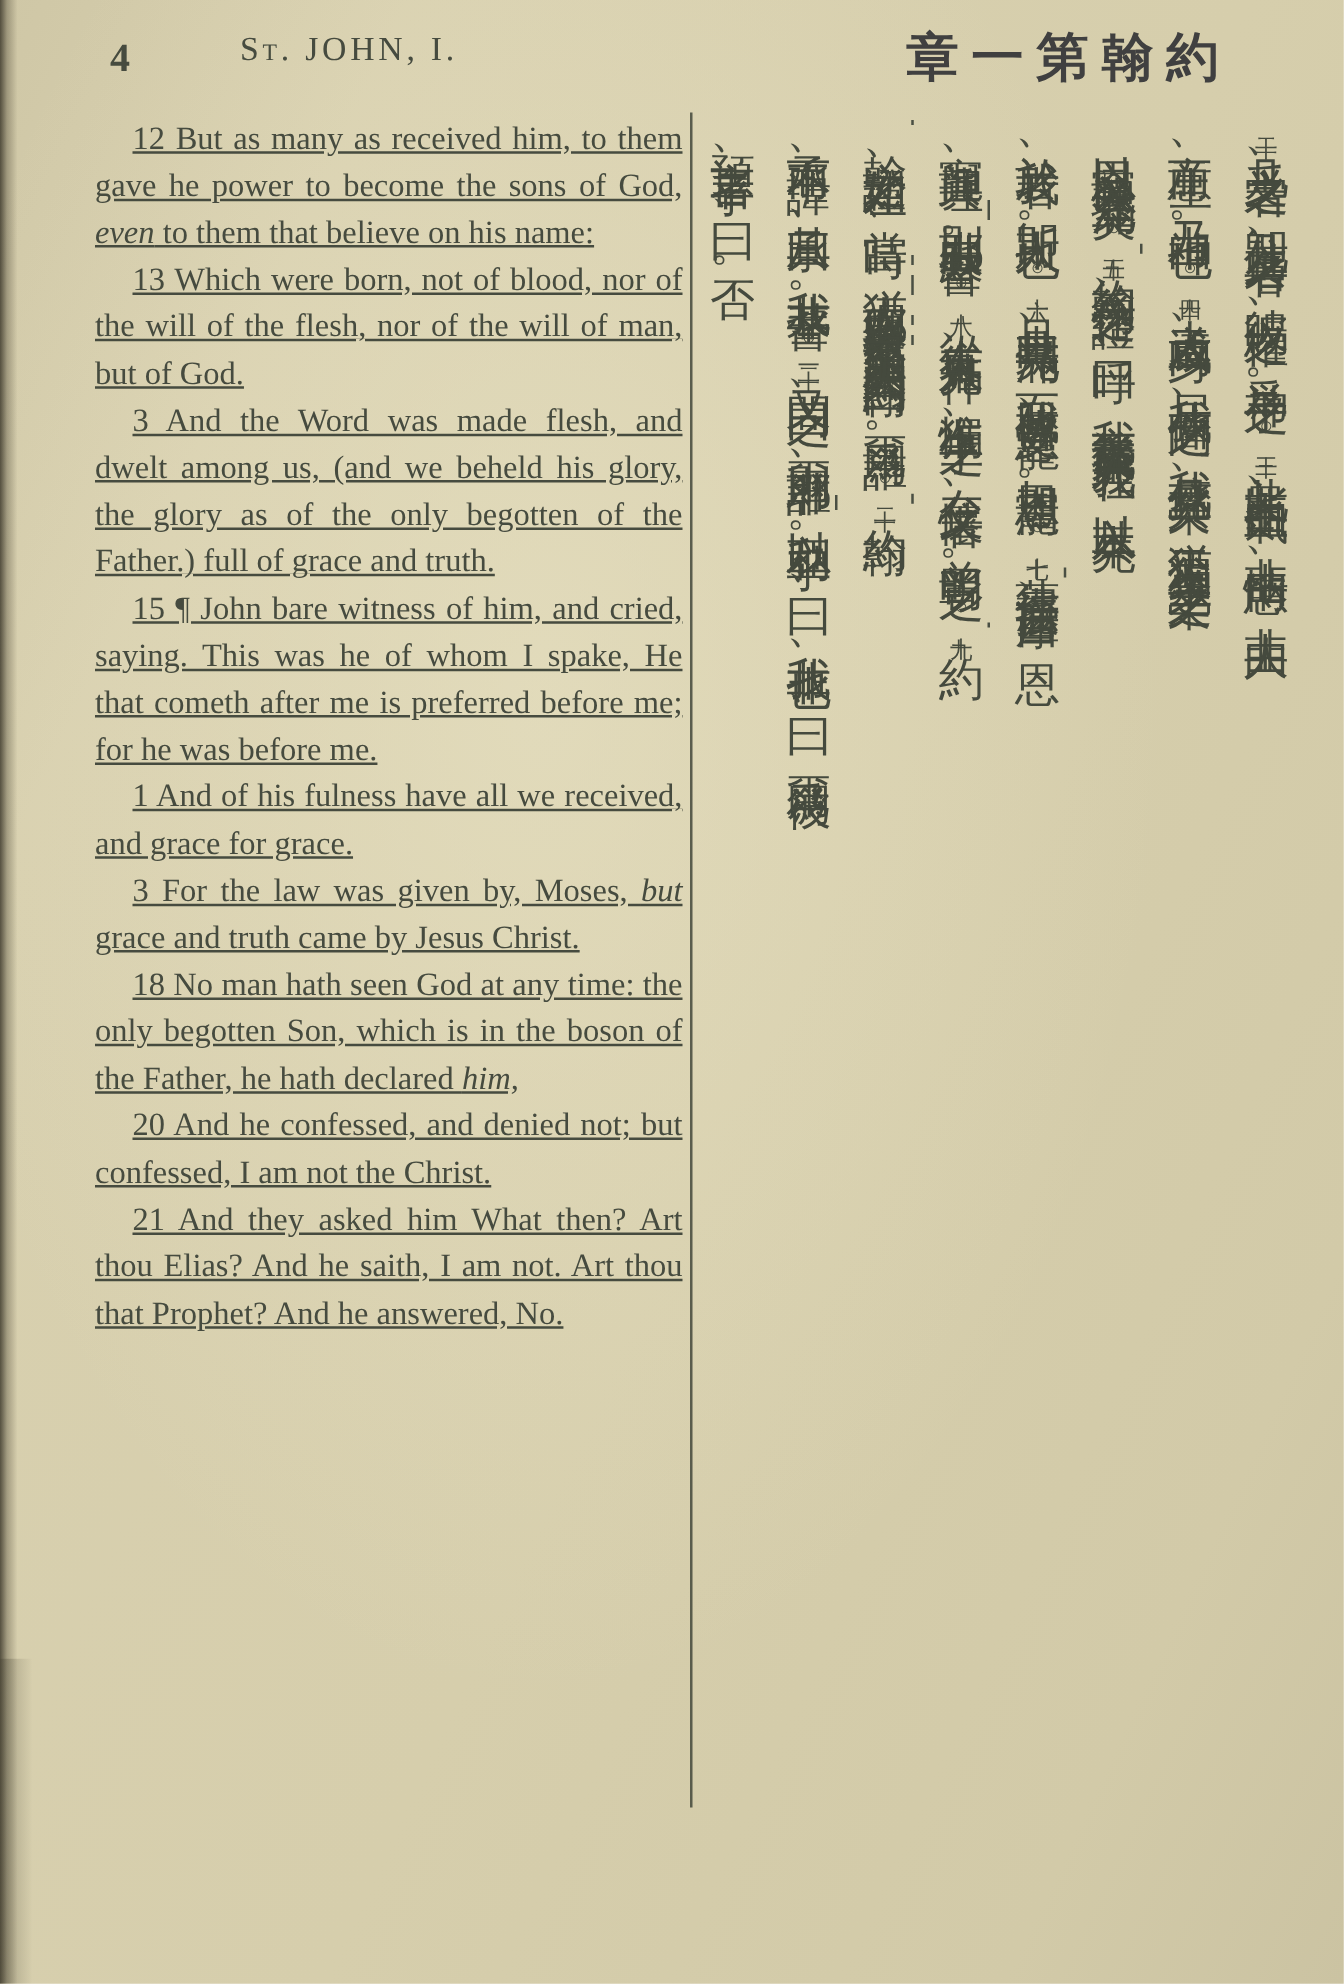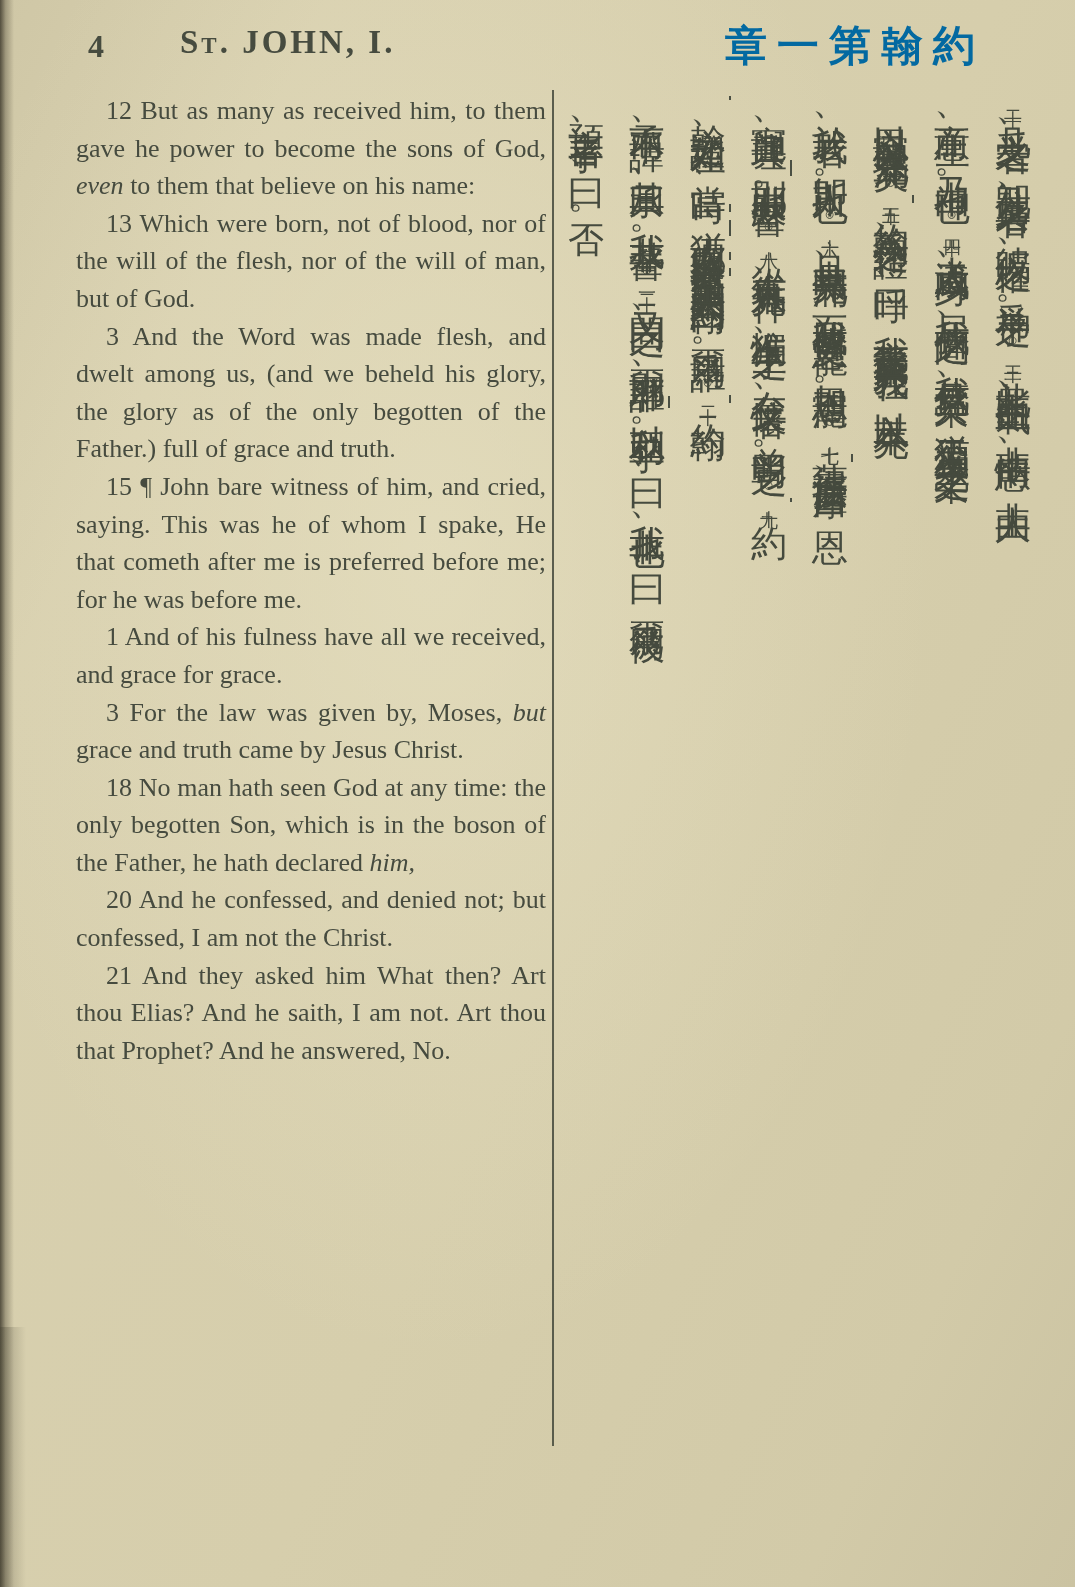--- a/index.html
+++ b/index.html
@@ -12,30 +12,30 @@
     color:#464b3f;
   }
   
   .edge{position:absolute;left:0;top:0;bottom:0;width:14px;
     background:linear-gradient(to right, rgba(52,48,36,.8), rgba(98,92,72,.45) 40%, rgba(120,114,90,0) 100%);}
   .edge2{position:absolute;left:0;bottom:0;height:260px;width:26px;
     background:linear-gradient(to right, rgba(70,66,50,.35), rgba(70,66,50,0));}
 
   .header{position:absolute;top:22px;left:0;right:0;height:56px;}
   .pgnum{position:absolute;left:88px;top:6px;font-size:32px;font-weight:bold;letter-spacing:1px;}
-  .title-lat{position:absolute;left:180px;top:2px;font-size:33px;font-weight:bold;
+  .title-lat{position:absolute;left:192px;top:2px;font-size:27px;font-weight:normal;
     font-variant:small-caps;letter-spacing:3px;}
   .title-chn{position:absolute;left:690px;top:-4px;width:330px;text-align:center;
-    font-size:42px;font-weight:bold;letter-spacing:10px;color:#0369a1;}
+    font-size:42px;font-weight:bold;letter-spacing:10px;color:#404040;}
 
   .eng{
     position:absolute;left:76px;top:92px;width:470px;height:1370px;
     font-size:26px;line-height:37.6px;text-align:justify;
   }
-  .eng p{margin:0;text-indent:30px;}
+  .eng p{margin:0;text-indent:30px;text-decoration:underline;}
   .eng .i{font-style:italic;}
   .eng .n{font-style:normal;}
 
   .vrule{position:absolute;left:552px;top:90px;width:2px;height:1356px;background:#43483b;opacity:.85;}
 
   .chn{
     position:absolute;top:96px;right:32px;width:488px;height:1370px;
     writing-mode:vertical-rl;text-orientation:upright;
     font-size:36px;line-height:61px;color:#454a3e;
     font-family:"Liberation Serif", serif;

